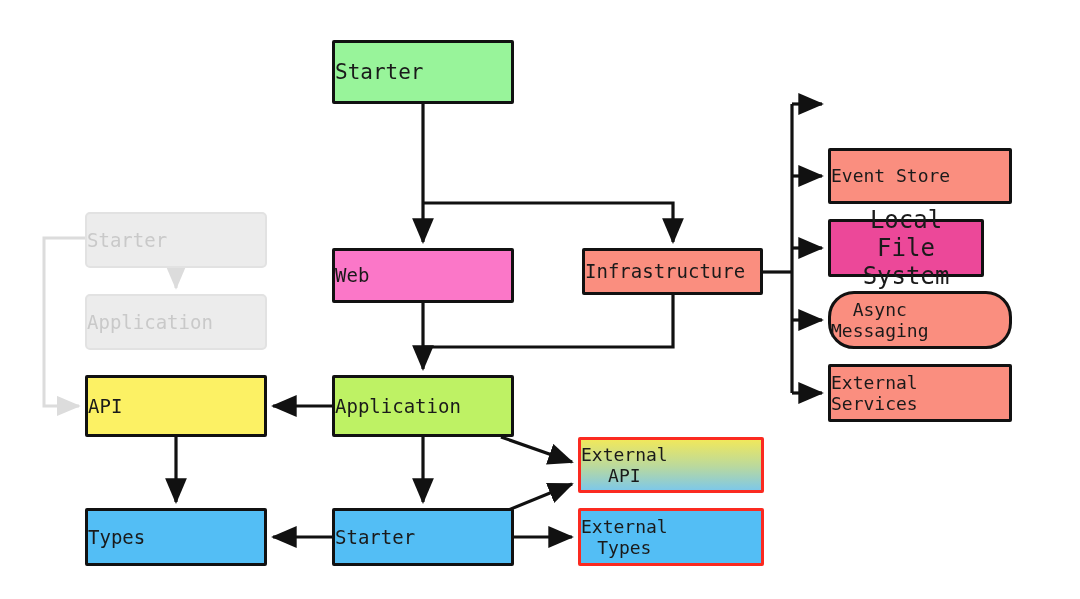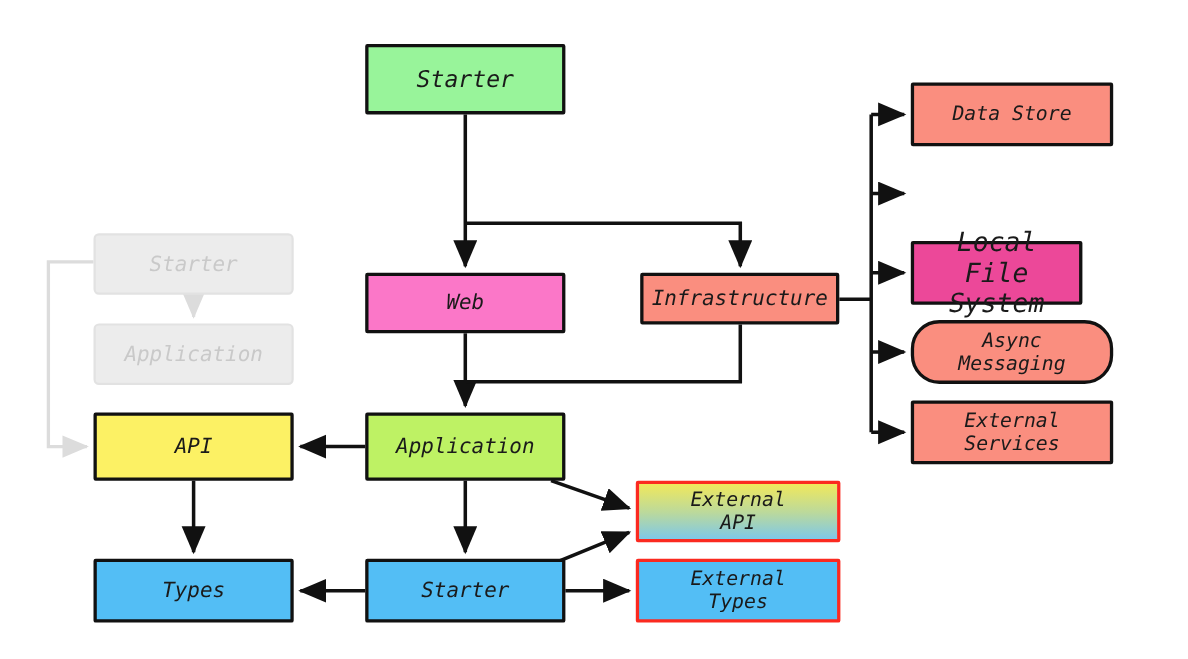--- a/index.html
+++ b/index.html
@@ -24,30 +24,29 @@
     top: 0;
     width: 1080px;
     height: 599px;
     pointer-events: none;
   }
   .node {
     position: absolute;
     box-sizing: border-box;
     display: flex;
     align-items: center;
-    justify-content: center;
+    justify-content: flex-start;
     text-align: center;
     color: #1a1a1a;
     font-family: "DejaVu Sans Mono", "Liberation Mono", monospace;
     line-height: 1.18;
     white-space: pre-line;
     border: 3px solid #111111;
     border-radius: 2px;
     z-index: 2;
-    font-style: italic;
   }
   .node.muted {
     border: 2px solid #e2e2e2;
     color: #c9c9c9;
     background: #ececec;
     border-radius: 5px;
     z-index: 1;
   }
   .node.redline {
     border: 3px solid #fb2a20;
@@ -153,24 +152,24 @@
   <div class="node redline" style="left:578px;top:437px;width:186px;height:56px;font-size:18px;background:linear-gradient(180deg,#F0E85C 0%,#BBD99C 52%,#7EC8E8 100%);">
     <span>External
 API</span>
   </div>
 
   <div class="node redline" style="left:578px;top:508px;width:186px;height:58px;background:#53BEF5;font-size:18px;">
     <span>External
 Types</span>
   </div>
 
-  <div class="node" style="left:828px;top:75px;width:184px;height:58px;background:#FA8E7F;font-size:18px;">
-    <span>Data Store</span>
+
+  <div class="node" style="left:828px;top:148px;width:184px;height:56px;background:#FA8E7F;font-size:18px;">
+    <span>Event Store</span>
   </div>
-
 
   <div class="node" style="left:828px;top:219px;width:156px;height:58px;background:#ec4899;font-size:24px;">
     <span>Local
 File System</span>
   </div>
 
   <div class="node" style="left:828px;top:291px;width:184px;height:58px;background:#FA8E7F;font-size:18px;border-radius:26px;">
     <span>Async
 Messaging</span>
   </div>

